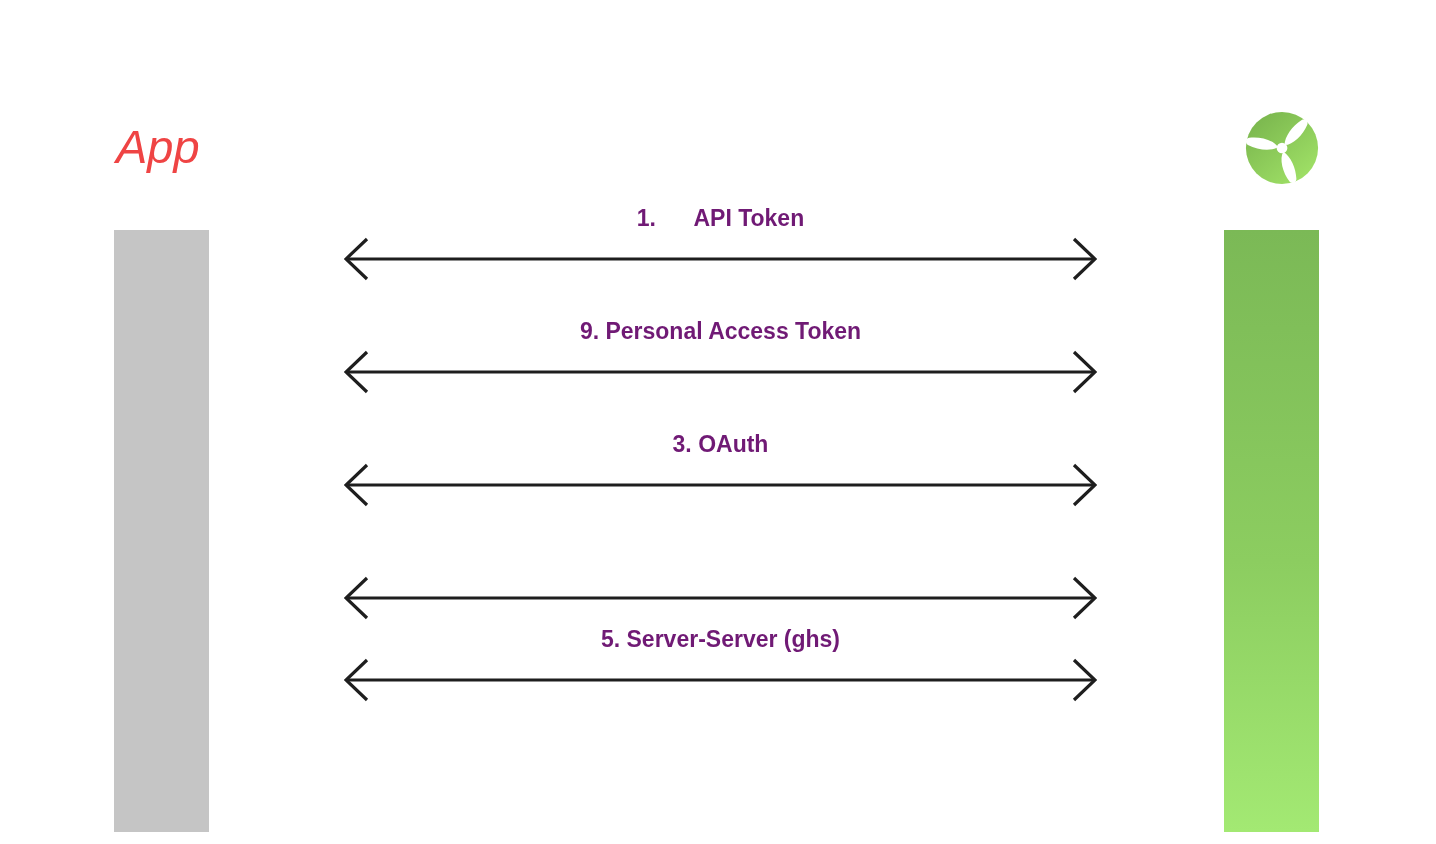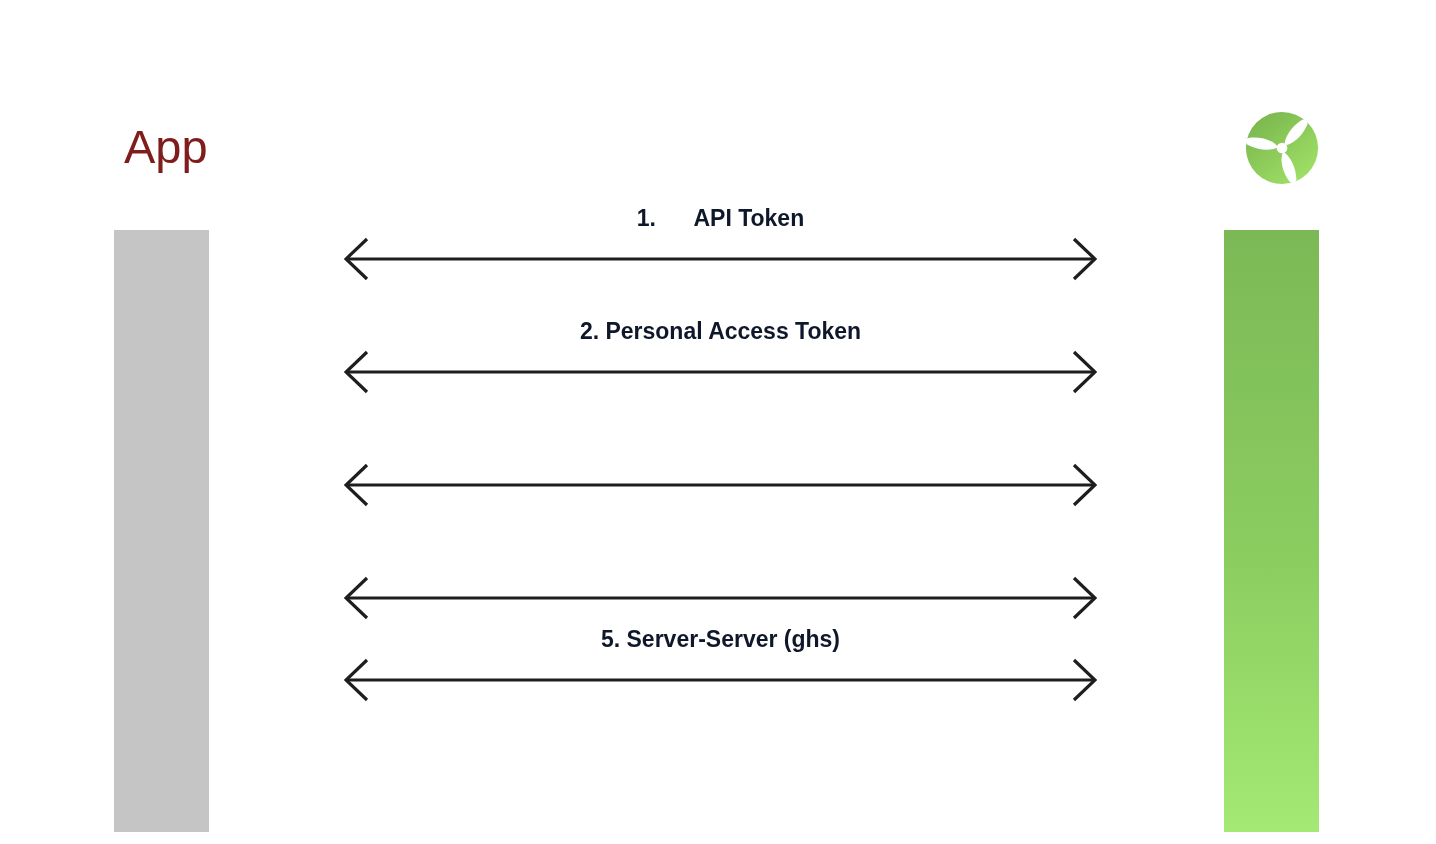--- a/index.html
+++ b/index.html
@@ -10,27 +10,28 @@
   }
   .canvas {
     position: relative;
     width: 1436px;
     height: 844px;
     background: #ffffff;
     overflow: hidden;
   }
   .app-title {
     position: absolute;
-    left: 124px;
+    left: 116px;
     top: 119px;
     margin: 0;
     font-size: 47px;
     font-weight: 400;
-    color: #7f1d1d;
+    color: #ef4444;
     letter-spacing: 0px;
+    font-style: italic;
   }
   .logo {
     position: absolute;
     left: 1243px;
     top: 109px;
     width: 78px;
     height: 78px;
   }
   .lifeline {
     position: absolute;
@@ -54,21 +55,21 @@
     height: 76px;
   }
   .conn-label {
     position: absolute;
     top: 0;
     left: 0;
     width: 100%;
     text-align: center;
     font-size: 23px;
     font-weight: 700;
-    color: #0f172a;
+    color: #701a75;
     white-space: pre;
   }
   .arrow-svg {
     position: absolute;
     top: 32px;
     left: 0;
   }
 </style>
 </head>
 <body>
@@ -109,31 +110,32 @@
     <svg class="arrow-svg" width="753" height="44">
       <g stroke="#1e1e1e" stroke-width="3.2" fill="none">
         <line x1="3" y1="22" x2="750" y2="22"></line>
         <path d="M 23 2 L 2 22 L 23 42"></path>
         <path d="M 730 2 L 751 22 L 730 42"></path>
       </g>
     </svg>
   </div>
 
   <div class="conn-row" style="top:318px">
-    <div class="conn-label">2. Personal Access Token</div>
+    <div class="conn-label">9. Personal Access Token</div>
     <svg class="arrow-svg" width="753" height="44">
       <g stroke="#1e1e1e" stroke-width="3.2" fill="none">
         <line x1="3" y1="22" x2="750" y2="22"></line>
         <path d="M 23 2 L 2 22 L 23 42"></path>
         <path d="M 730 2 L 751 22 L 730 42"></path>
       </g>
     </svg>
   </div>
 
   <div class="conn-row" style="top:431px">
+    <div class="conn-label">3. OAuth</div>
     <svg class="arrow-svg" width="753" height="44">
       <g stroke="#1e1e1e" stroke-width="3.2" fill="none">
         <line x1="3" y1="22" x2="750" y2="22"></line>
         <path d="M 23 2 L 2 22 L 23 42"></path>
         <path d="M 730 2 L 751 22 L 730 42"></path>
       </g>
     </svg>
   </div>
 
   <div class="conn-row" style="top:544px">

